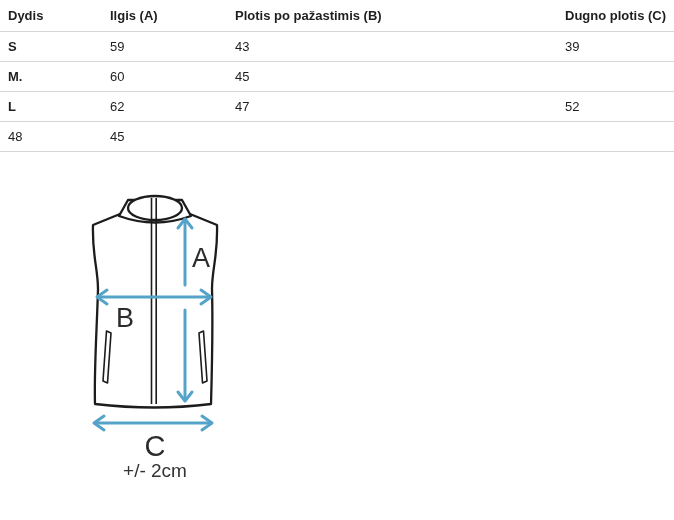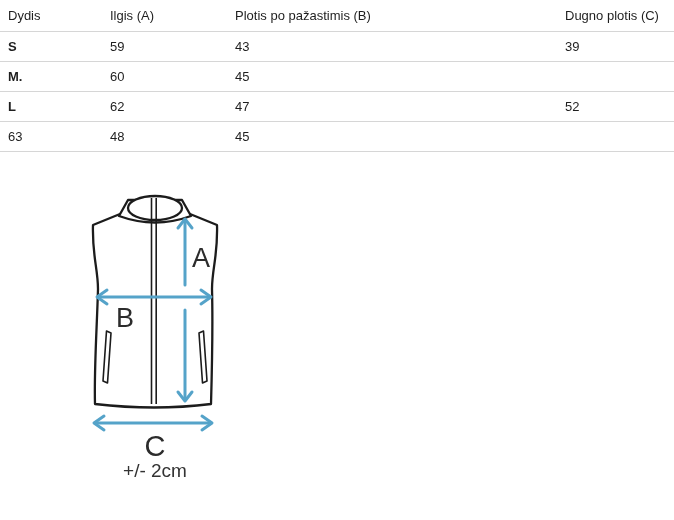--- a/index.html
+++ b/index.html
@@ -17,21 +17,21 @@
   .tr {
     display: grid;
     grid-template-columns: 102px 125px 330px 1fr;
     padding-left: 8px;
     align-items: center;
     height: 29px;
     border-bottom: 1px solid #d6d6d6;
     font-size: 13px;
   }
   .tr.head { height: 31px; }
-  .tr.head .td { font-weight: 400; }
+  .tr.head .td { font-weight: 700; }
   .td { white-space: nowrap; }
   .td.size { font-weight: 700; }
 
   
   .diagram-wrap { margin-top: 3px; width: 674px; height: 335px; }
   svg text { font-family: "Liberation Sans", sans-serif; }
 </style>
 </head>
 <body>
 
@@ -59,21 +59,20 @@
     </div>
 
     <div class="tr">
       <div class="td size">L</div>
       <div class="td">62</div>
       <div class="td">47</div>
       <div class="td">52</div>
     </div>
 
     <div class="tr">
-      <div class="td">63</div>
       <div class="td">48</div>
       <div class="td">45</div>
     </div>
 
   </div>
 
   <div class="diagram-wrap">
     <svg width="674" height="335" viewBox="0 0 674 335">
 
       <g fill="#ffffff" stroke="#1c1c1c" stroke-width="2.3" stroke-linejoin="round" stroke-linecap="round">

